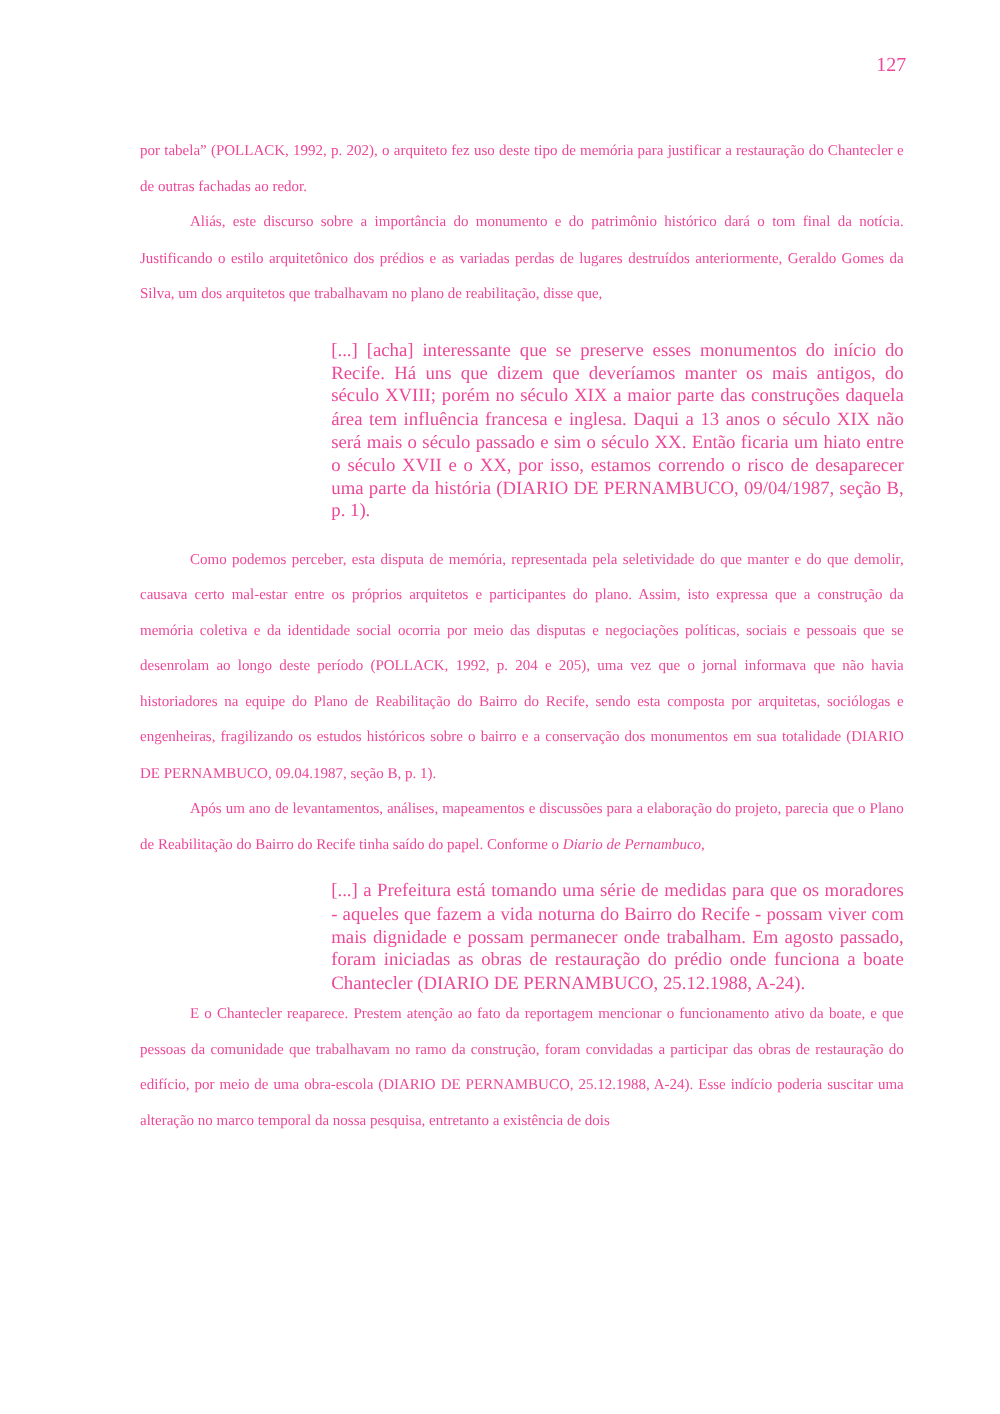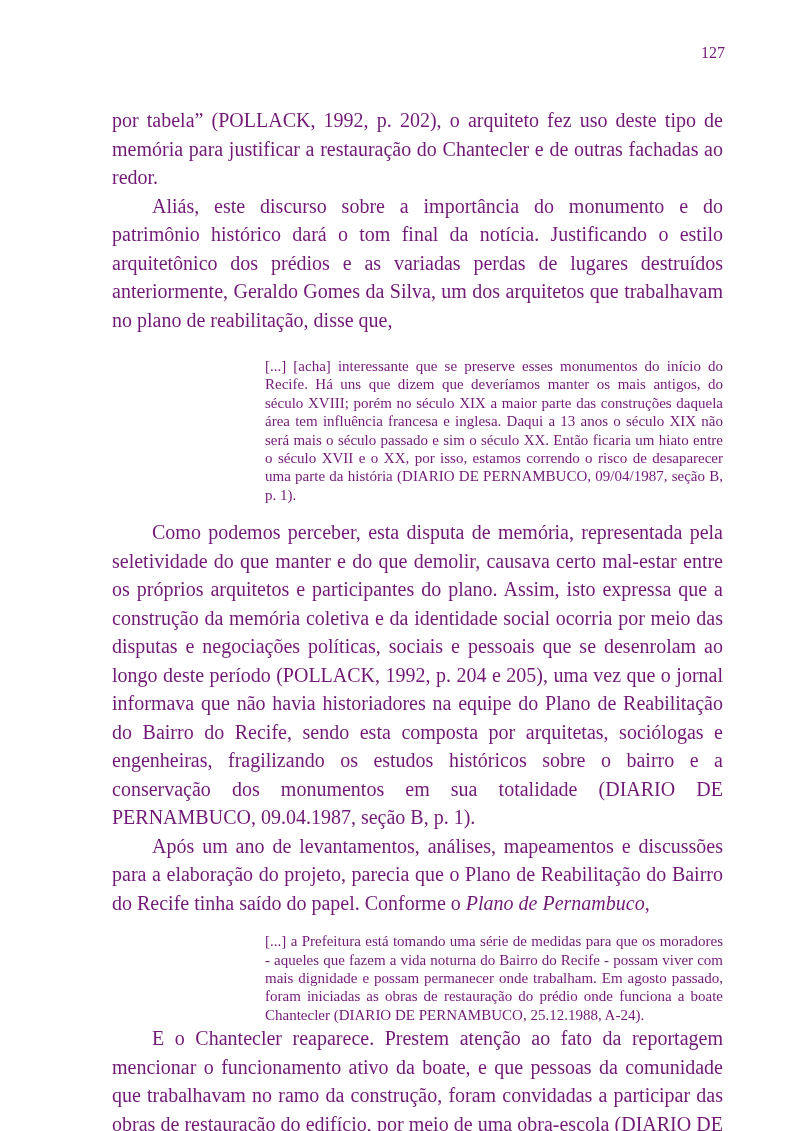--- a/index.html
+++ b/index.html
@@ -6,41 +6,41 @@
     margin: 0;
     padding: 0;
     background: #ffffff;
   }
   .page {
     position: relative;
     width: 800px;
     height: 1131px;
     background: #ffffff;
     font-family: "Liberation Serif", "DejaVu Serif", serif;
-    color: #701a75;
+    color: #ec4899;
     overflow: hidden;
   }
   .page-number {
     position: absolute;
     top: 44px;
     left: 112px;
     width: 613px;
     text-align: right;
     font-size: 16px;
     line-height: 18px;
   }
   .content {
     position: absolute;
     top: 106px;
     left: 112px;
     width: 611px;
   }
   .par {
     margin: 0;
-    font-size: 20px;
+    font-size: 12px;
     line-height: 28.5px;
     text-align: justify;
     text-indent: 40px;
   }
   .par.no-indent {
     text-indent: 0;
   }
   .par-3 {
     margin-top: 14px;
   }
@@ -69,20 +69,20 @@
   <div class="content">
 
     <p class="par no-indent">por tabela” (POLLACK, 1992, p. 202), o arquiteto fez uso deste tipo de memória para justificar a restauração do Chantecler e de outras fachadas ao redor.</p>
 
     <p class="par">Aliás, este discurso sobre a importância do monumento e do patrimônio histórico dará o tom final da notícia. Justificando o estilo arquitetônico dos prédios e as variadas perdas de lugares destruídos anteriormente, Geraldo Gomes da Silva, um dos arquitetos que trabalhavam no plano de reabilitação, disse que,</p>
 
     <blockquote class="bq">[...] [acha] interessante que se preserve esses monumentos do início do Recife. Há uns que dizem que deveríamos manter os mais antigos, do século XVIII; porém no século XIX a maior parte das construções daquela área tem influência francesa e inglesa. Daqui a 13 anos o século XIX não será mais o século passado e sim o século XX. Então ficaria um hiato entre o século XVII e o XX, por isso, estamos correndo o risco de desaparecer uma parte da história (DIARIO DE PERNAMBUCO, 09/04/1987, seção B, p. 1).</blockquote>
 
     <p class="par par-3">Como podemos perceber, esta disputa de memória, representada pela seletividade do que manter e do que demolir, causava certo mal-estar entre os próprios arquitetos e participantes do plano. Assim, isto expressa que a construção da memória coletiva e da identidade social ocorria por meio das disputas e negociações políticas, sociais e pessoais que se desenrolam ao longo deste período (POLLACK, 1992, p. 204 e 205), uma vez que o jornal informava que não havia historiadores na equipe do Plano de Reabilitação do Bairro do Recife, sendo esta composta por arquitetas, sociólogas e engenheiras, fragilizando os estudos históricos sobre o bairro e a conservação dos monumentos em sua totalidade (DIARIO DE PERNAMBUCO, 09.04.1987, seção B, p. 1).</p>
 
-    <p class="par"><span>Após um ano de levantamentos, análises, mapeamentos e discussões para a elaboração do projeto, parecia que o Plano de Reabilitação do Bairro do Recife tinha saído do papel. Conforme o </span><em class="newspaper">Plano de Pernambuco</em><span>,</span></p>
+    <p class="par"><span>Após um ano de levantamentos, análises, mapeamentos e discussões para a elaboração do projeto, parecia que o Plano de Reabilitação do Bairro do Recife tinha saído do papel. Conforme o </span><em class="newspaper">Diario de Pernambuco</em><span>,</span></p>
 
     <blockquote class="bq bq-2">[...] a Prefeitura está tomando uma série de medidas para que os moradores - aqueles que fazem a vida noturna do Bairro do Recife - possam viver com mais dignidade e possam permanecer onde trabalham. Em agosto passado, foram iniciadas as obras de restauração do prédio onde funciona a boate Chantecler (DIARIO DE PERNAMBUCO, 25.12.1988, A-24).</blockquote>
 
     <p class="par par-5">E o Chantecler reaparece. Prestem atenção ao fato da reportagem mencionar o funcionamento ativo da boate, e que pessoas da comunidade que trabalhavam no ramo da construção, foram convidadas a participar das obras de restauração do edifício, por meio de uma obra-escola (DIARIO DE PERNAMBUCO, 25.12.1988, A-24). Esse indício poderia suscitar uma alteração no marco temporal da nossa pesquisa, entretanto a existência de dois</p>
 
   </div>
 </div>
 
 </body></html>

